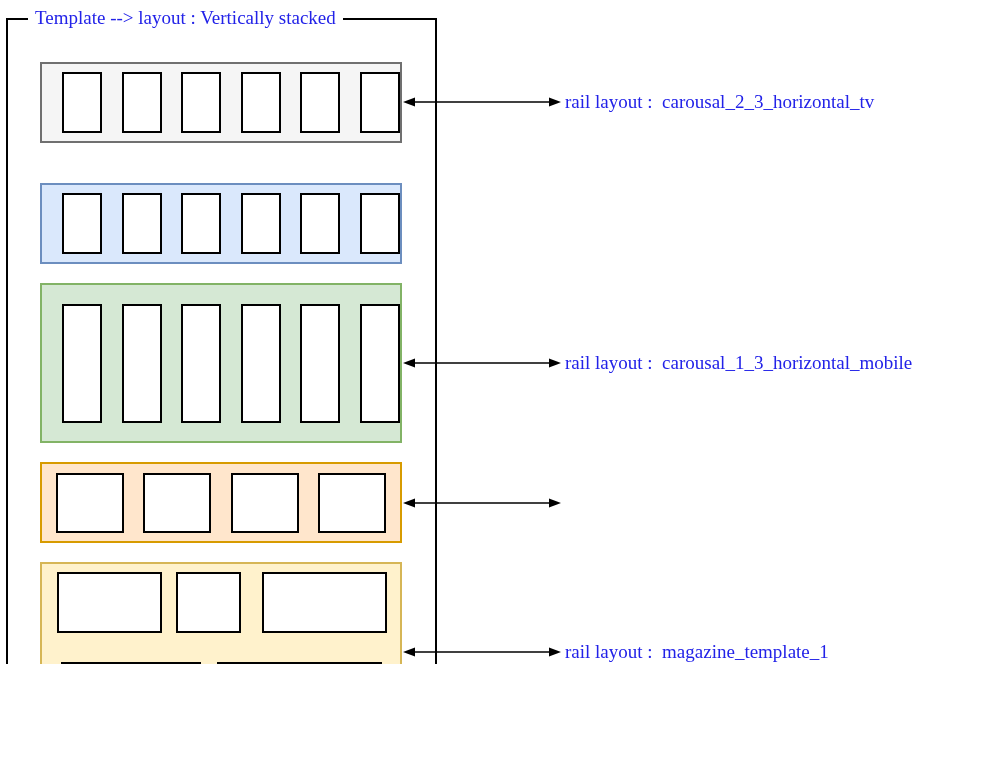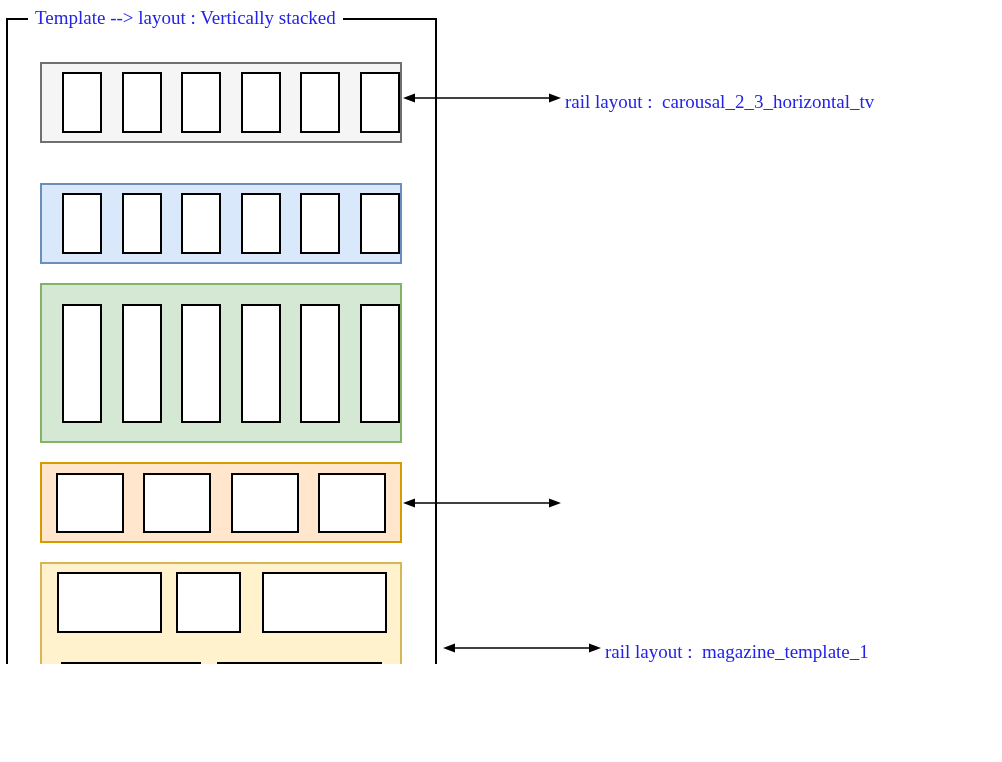--- a/index.html
+++ b/index.html
@@ -67,29 +67,29 @@
   .mag-row-1 .mbox:nth-child(3) { width: 125px; margin-left: 21px; }
   .mag-row-2 .mbox { height: 63px; }
   .mag-row-2 .mbox:nth-child(1) { width: 140px; }
   .mag-row-2 .mbox:nth-child(2) { width: 165px; margin-left: 16px; }
 
   
   .annotation {
     position: absolute;
     left: 402px;
     display: flex;
-    align-items: flex-start;
+    align-items: center;
     transform: translateY(-50%);
     white-space: pre;
   }
   .ann-0 { top: 102px; }
   .ann-1 { top: 223px; }
   .ann-2 { top: 363px; }
   .ann-3 { top: 503px; }
-  .ann-4 { top: 652px; padding-left: 40px; }
+  .ann-4 { top: 652px; }
   .arrow line { stroke: #000; stroke-width: 1.6; }
   .arrow path { fill: #000; }
   .label { font-size: 19px; margin-left: 3px; white-space: pre; }
 </style>
 </head>
 <body>
 
 <div class="canvas">
 
   <div class="outer-box"></div>
@@ -126,20 +126,28 @@
   <div class="annotation ann-0">
     <svg class="arrow" width="160" height="14" viewBox="0 0 160 14">
       <line x1="9" y1="7" x2="151" y2="7"></line>
       <path d="M1,7 L13,2.6 L13,11.4 Z"></path>
       <path d="M159,7 L147,2.6 L147,11.4 Z"></path>
     </svg>
     <span class="label blue-text">rail layout :  carousal_2_3_horizontal_tv</span>
   </div>
 
 
+  <div class="annotation ann-2">
+    <svg class="arrow" width="160" height="14" viewBox="0 0 160 14">
+      <line x1="9" y1="7" x2="151" y2="7"></line>
+      <path d="M1,7 L13,2.6 L13,11.4 Z"></path>
+      <path d="M159,7 L147,2.6 L147,11.4 Z"></path>
+    </svg>
+    <span class="label blue-text">rail layout :  carousal_1_3_horizontal_mobile</span>
+  </div>
 
   <div class="annotation ann-3">
     <svg class="arrow" width="160" height="14" viewBox="0 0 160 14">
       <line x1="9" y1="7" x2="151" y2="7"></line>
       <path d="M1,7 L13,2.6 L13,11.4 Z"></path>
       <path d="M159,7 L147,2.6 L147,11.4 Z"></path>
     </svg>
   </div>
 
   <div class="annotation ann-4">

